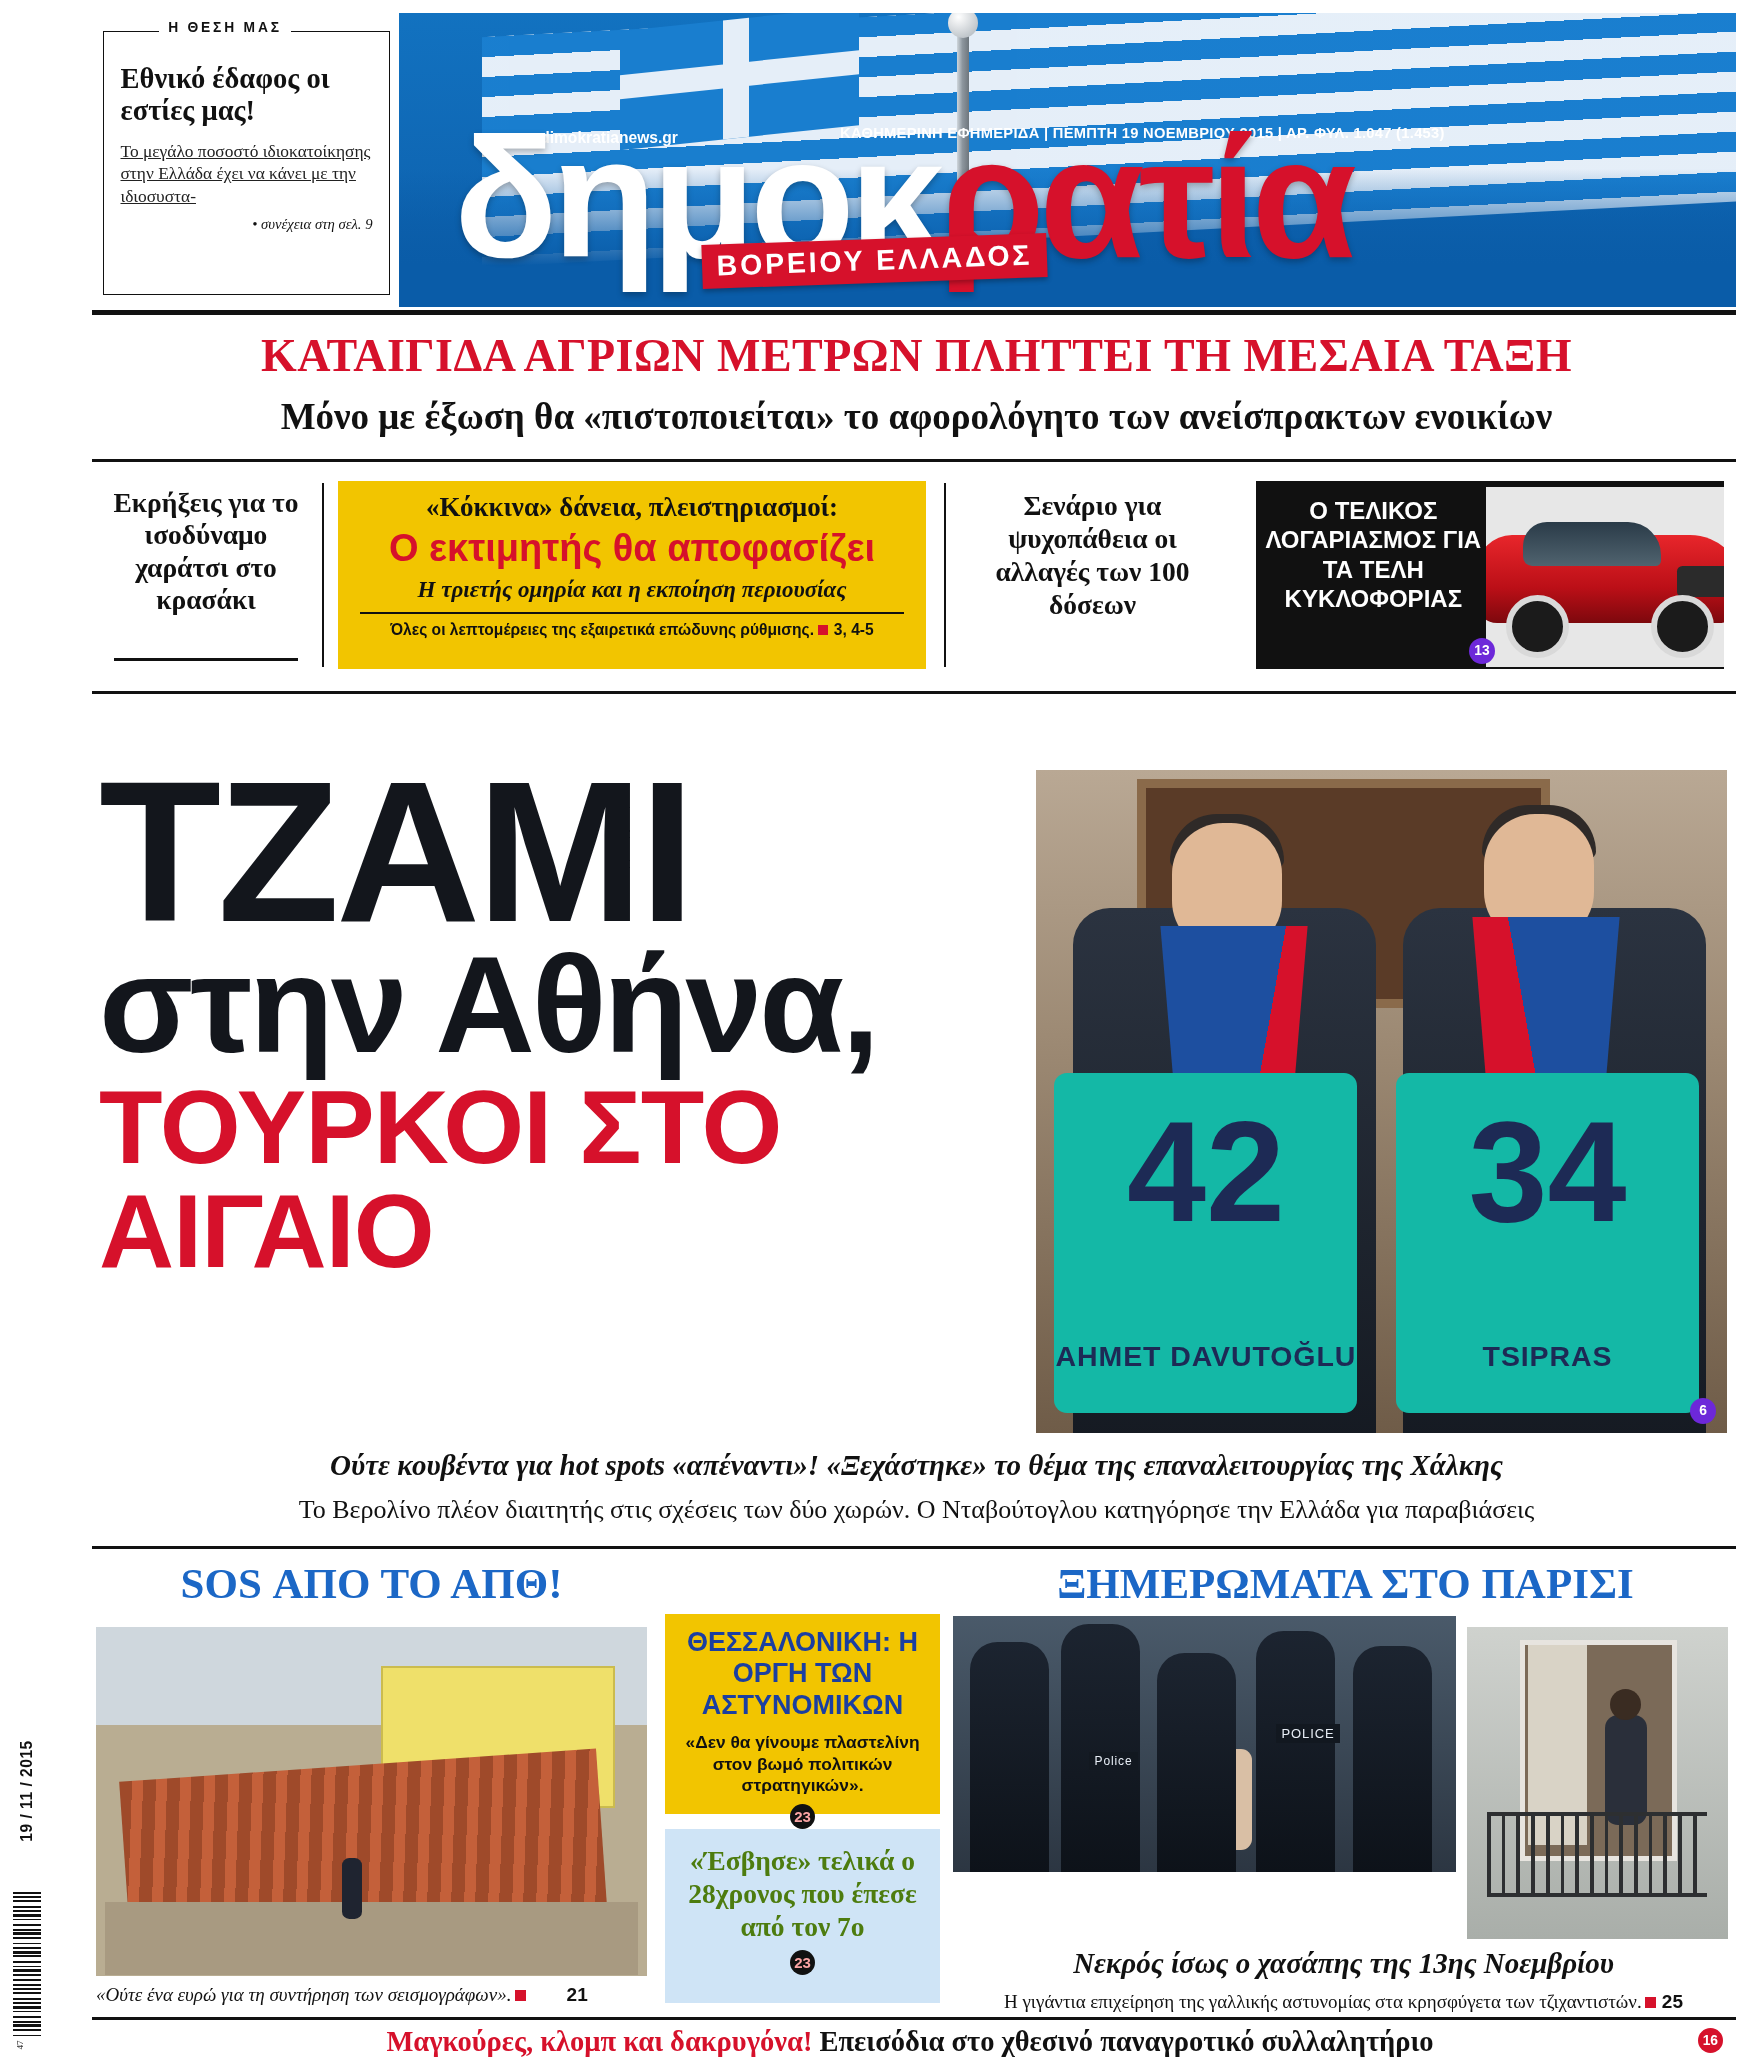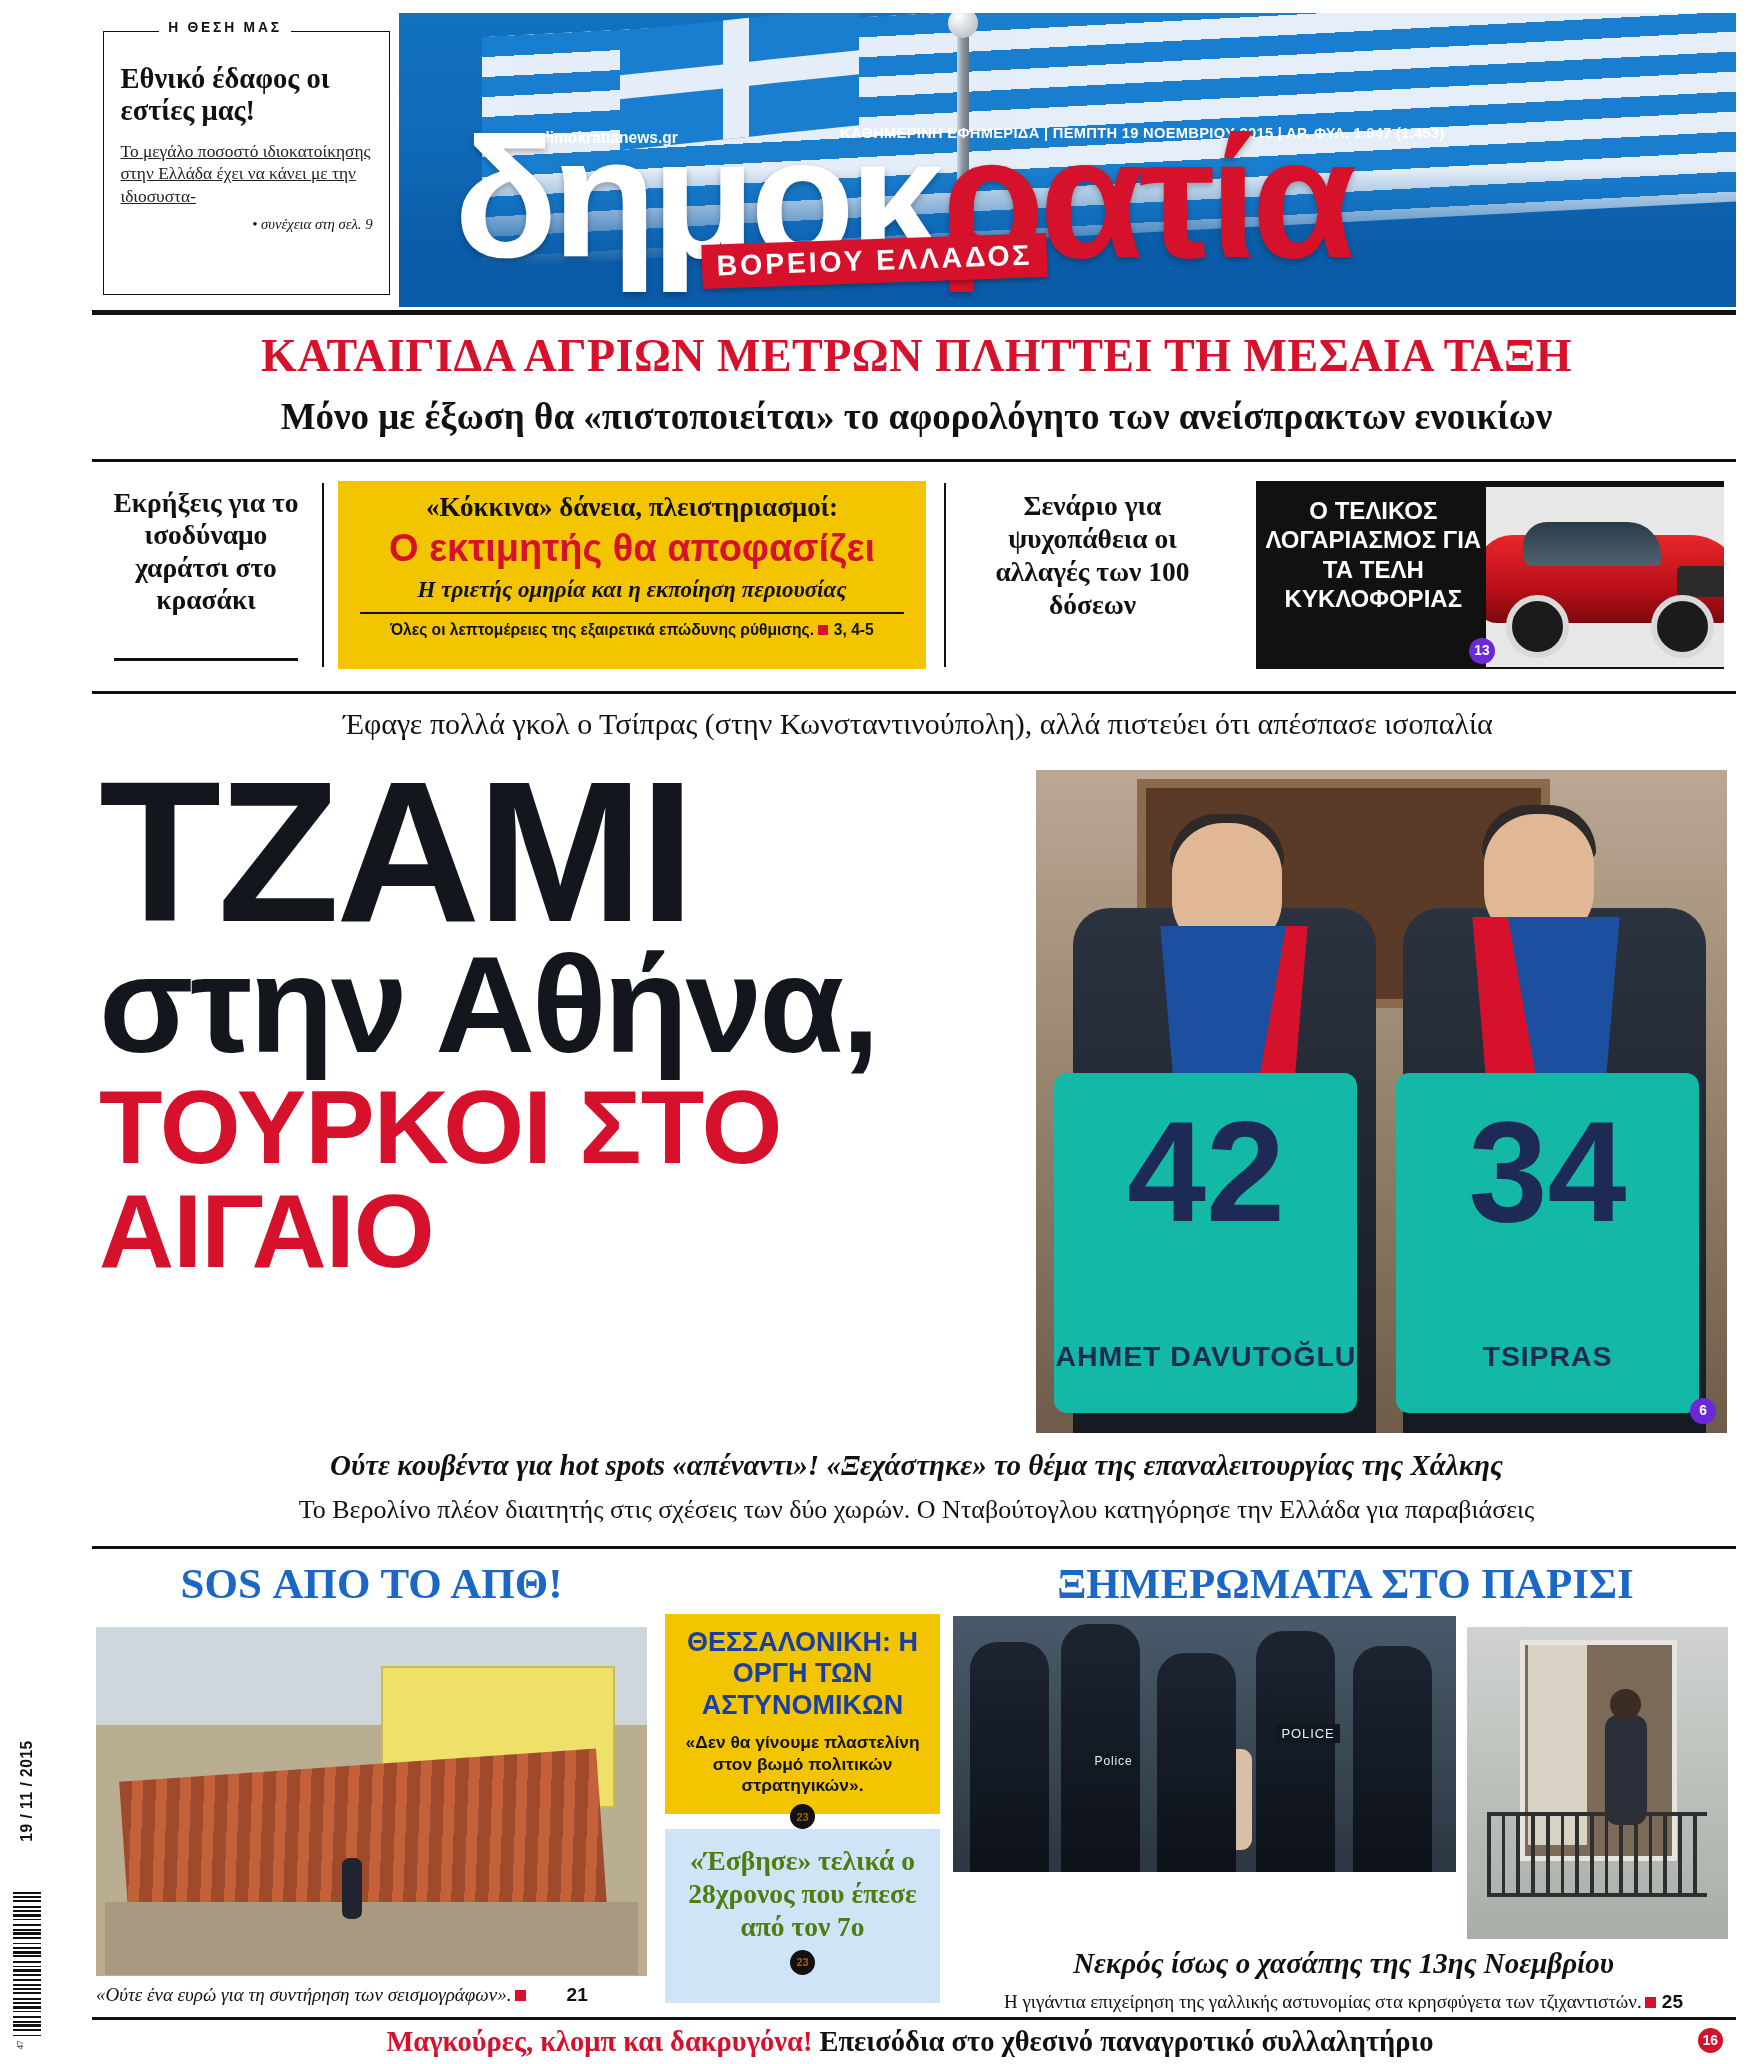--- a/index.html
+++ b/index.html
@@ -130,22 +130,22 @@
     background:repeating-linear-gradient(96deg,#9f4a2a 0 13px,#c4603a 13px 24px);transform:rotate(-4deg);}
   .sp-deb{position:absolute;left:9.2px;top:275px;width:533px;height:73px;background:#a89a81;}
   .sp-person{position:absolute;left:246px;top:231px;width:20px;height:61px;background:#1f2430;border-radius:7.3px;}
   .sos-cap{position:absolute;left:96px;top:1984px;width:551px;font-family:"Liberation Serif",serif;font-style:italic;font-size:19px;color:#111;}
 
   .vbox{position:absolute;left:665px;top:1614px;width:275px;height:200px;background:#f2c500;}
   .vbox-t{margin:13px 9.2px 0;text-align:center;font-family:"Liberation Sans",sans-serif;font-weight:700;font-size:27px;
     line-height:1.16;color:#1b3fa0;}
   .vbox-s{margin:11px 11px 0;text-align:center;font-family:"Liberation Sans",sans-serif;font-weight:700;font-size:17.4px;
     line-height:1.25;color:#111;}
-  .badge-dark{width:25px;height:25px;border-radius:50%;background:#111;color:#a16207;display:flex;align-items:center;
-    justify-content:center;font-family:"Liberation Sans",sans-serif;font-weight:700;font-size:11px;margin:7.3px auto 0;}
+  .badge-dark{width:25px;height:25px;border-radius:50%;background:#111;color:#fca5a5;display:flex;align-items:center;
+    justify-content:center;font-family:"Liberation Sans",sans-serif;font-weight:700;font-size:15px;margin:7.3px auto 0;}
 
   .bbox{position:absolute;left:665px;top:1829px;width:275px;height:174px;background:#cfe4f6;}
   .bbox-t{margin:14.7px 13px 0;text-align:center;font-family:"Liberation Serif",serif;font-weight:700;font-size:27.5px;
     line-height:1.2;color:#4d7c0f;}
 
   .paris-title{position:absolute;left:955px;top:1559px;width:781px;text-align:center;color:#1b67c6;
     font-family:"Liberation Serif",serif;font-weight:700;font-size:43px;}
   .paris-photo{position:absolute;left:953px;top:1616px;width:503px;height:256px;overflow:hidden;background:#84cc16;}
   .pp-bg{position:absolute;inset:0;background:linear-gradient(180deg,#4a5a6a 0%,#2c3642 100%);}
   .cop{position:absolute;bottom:0;width:79px;height:230px;background:linear-gradient(180deg,#1c2430,#0d1219);border-radius:27.5px 27.5px 0 0;}
@@ -250,21 +250,20 @@
         <div class="car-glass"></div>
         <div class="car-grill"></div>
         <div class="car-wheel w1"></div>
         <div class="car-wheel w2"></div>
       </div>
       <div class="badge-red" style="left:213px;bottom:5.5px;">13</div>
     </div>
   </div>
   <div class="rule-thin2"></div>
 
-  <div class="kicker">Έφαγε πολλά γκολ ο Τσίπρας (στην Κωνσταντινούπολη), αλλά πιστεύει ότι απέσπασε ισοπαλία</div>
 
   <div class="lead-left">
     <div class="lead-1">ΤΖΑΜΙ</div>
     <div class="lead-2">στην Αθήνα,</div>
     <div class="lead-3">ΤΟΥΡΚΟΙ ΣΤΟ ΑΙΓΑΙΟ</div>
   </div>
 
   <div class="photo-main">
     <div class="pm-wall"></div>
     <div class="pm-frame"></div>

